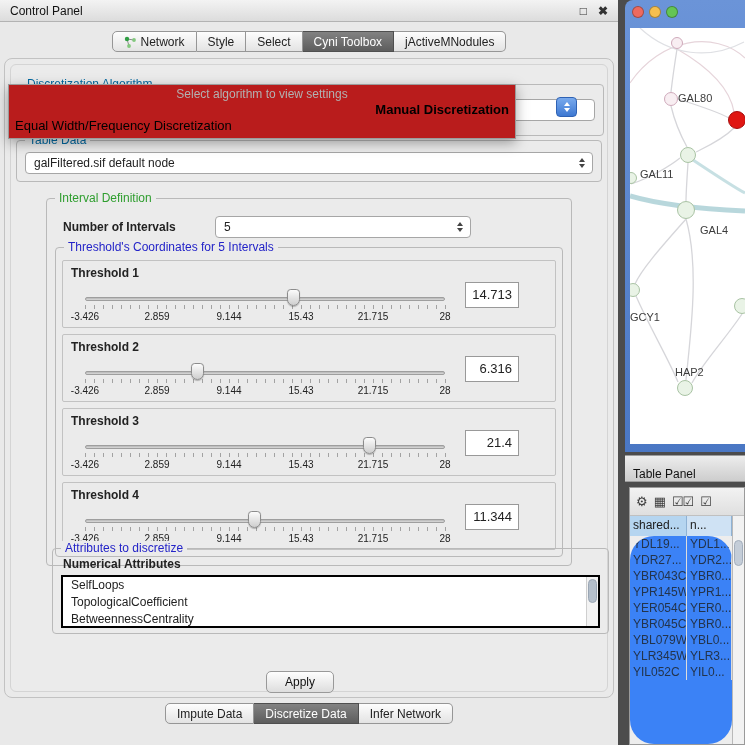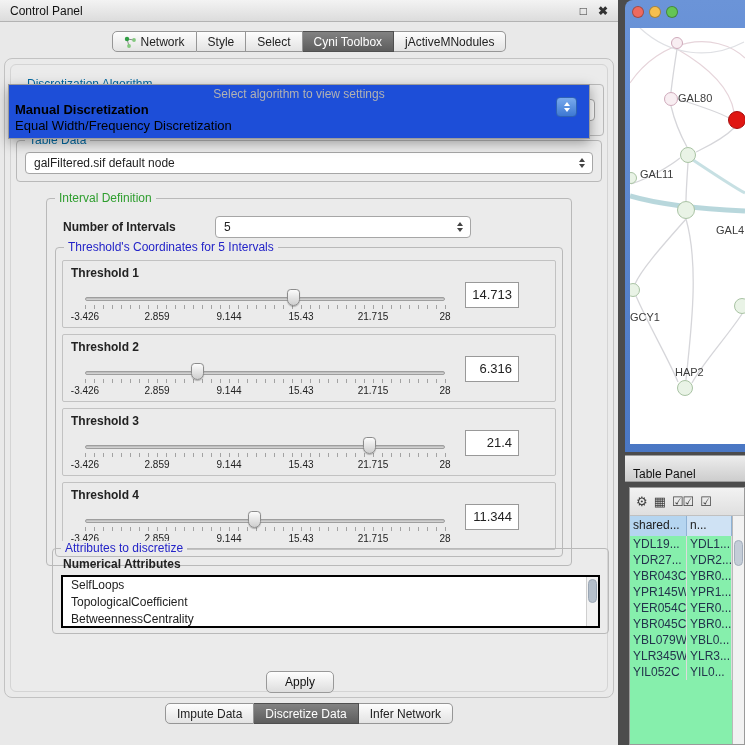--- a/index.html
+++ b/index.html
@@ -50,25 +50,25 @@
           display:flex; align-items:center; font-size:12px; }
   .combo-text{ flex:1; padding-left:8px; white-space:nowrap; overflow:hidden; }
   .stepper{ width:16px; display:flex; flex-direction:column; align-items:center; gap:2px; margin-right:2px; }
   .tri-up{ width:0; height:0; border-left:3.5px solid transparent; border-right:3.5px solid transparent; border-bottom:4px solid #444; }
   .tri-down{ width:0; height:0; border-left:3.5px solid transparent; border-right:3.5px solid transparent; border-top:4px solid #444; }
   .tri-up.white{ border-bottom-color:#fff; } .tri-down.white{ border-top-color:#fff; }
 
   
   .algo-group{ left:14px; top:84px; width:590px; height:52px; }
   .algo-group .combo{ left:8px; right:8px; top:14px; height:22px; }
-  .popup{ position:absolute; left:8px; top:84px; width:582px; background:#1d4ed8; border:1px solid #9b9b9b;
+  .popup{ position:absolute; left:8px; top:84px; width:508px; background:#b91c1c; border:1px solid #9b9b9b;
           box-shadow:0 4px 12px rgba(0,0,0,.35); z-index:10; padding-bottom:4px; }
   .popup-placeholder{ height:15px; line-height:15px; margin-top:2px; text-align:center; font-size:12px; color:#b2b2b2; }
   .popup-option{ height:16px; line-height:16px; padding:0 6px; font-size:13px; color:#000; white-space:nowrap; }
-  .popup-option.sel{ font-weight:bold; }
+  .popup-option.sel{ font-weight:bold;text-align:right; }
   .blue-capsule{ position:absolute; left:556px; top:97px; width:21px; height:20px; z-index:11; border-radius:4px;
                  background:linear-gradient(#79aaed,#3d78d2); border:1px solid #2f62b4;
                  display:flex; align-items:center; justify-content:center; }
   .cap-arrows{ display:flex; flex-direction:column; gap:2px; align-items:center; }
 
   
   .tabledata-group{ left:16px; top:140px; width:586px; height:42px; }
   .tabledata-group .combo{ left:8px; right:8px; top:11px; height:22px; }
 
   
@@ -122,21 +122,21 @@
               display:flex; align-items:flex-end; padding-left:8px; font-size:12px; color:#111; }
   .table-widget{ position:absolute; left:629px; top:487px; width:116px; height:258px; background:#ededed; border:1px solid #9a9a9a; }
   .t-toolbar{ height:28px; display:flex; align-items:center; gap:7px; padding:0 6px;
               background:linear-gradient(#f2f2f2,#dfdfdf); border-bottom:1px solid #c0c0c0; }
   .tb-icon{ font-size:13px; color:#3d3d3d; letter-spacing:-1px; }
   .t-header{ display:flex; height:20px; }
   .th{ font-size:12px; padding:2px 3px; color:#1c1c1c; white-space:nowrap; overflow:hidden; }
   .th.c0{ width:57px; background:var(--header-hl); border-right:1px solid #8fb2d4; }
   .th.c1{ flex:1; background:#cfe2f4; border-right:1px solid #8fb2d4; }
   .th.sp{ width:12px; background:#e4e4e4; }
-  .t-body{ position:absolute; left:0; top:48px; right:12px; bottom:0; background:#86efac; overflow:hidden; }
+  .t-body{ position:absolute; left:0; top:48px; right:12px; bottom:0; background:#3b82f6; overflow:hidden;border-radius:24px; }
   .trow{ display:flex; height:16px; }
   .tcell{ font-size:12px; line-height:16px; padding-left:3px; color:#23344c; white-space:nowrap; overflow:hidden; }
   .tcell.c0{ width:57px; border-right:1px solid #dcdcdc; }
   .tcell.c1{ flex:1; border-right:1px solid #dcdcdc; }
   .t-scrollbar{ position:absolute; right:0; top:28px; bottom:0; width:12px; background:#f2f2f2; border-left:1px solid #b9b9b9; }
   .t-thumb{ position:absolute; left:1px; right:1px; top:24px; height:26px; background:#c4cdd8; border:1px solid #a3aebc; border-radius:5px; }
 </style>
 </head>
 <body>
 
@@ -356,21 +356,21 @@
       <div class="net-node pink" style="left: 34px; top: 64px; width: 14px; height: 14px;"></div>
       <div class="net-node red" style="left: 98px; top: 83px; width: 18px; height: 18px;"></div>
       <div class="net-node green" style="left: 50px; top: 119px; width: 16px; height: 16px;"></div>
       <div class="net-node green" style="left: 47px; top: 173px; width: 18px; height: 18px;"></div>
       <div class="net-node green" style="left: -4px; top: 255px; width: 14px; height: 14px;"></div>
       <div class="net-node green" style="left: 47px; top: 352px; width: 16px; height: 16px;"></div>
       <div class="net-node green" style="left: 104px; top: 270px; width: 16px; height: 16px;"></div>
       <div class="net-node green" style="left: -5px; top: 144px; width: 12px; height: 12px;"></div>
       <div class="net-label" style="left: 48px; top: 64px;">GAL80</div>
       <div class="net-label" style="left: 10px; top: 140px;">GAL11</div>
-      <div class="net-label" style="left: 70px; top: 196px; margin-left: 16px;">GAL4</div>
+      <div class="net-label" style="left: 70px; top: 196px;">GAL4</div>
       <div class="net-label" style="left: 0px; top: 283px;">GCY1</div>
       <div class="net-label" style="left: 45px; top: 338px;">HAP2</div>
     </div>
 </div>
 
 <div class="tp-header">
   <span>Table Panel</span>
 </div>
 
 <div class="table-widget">

